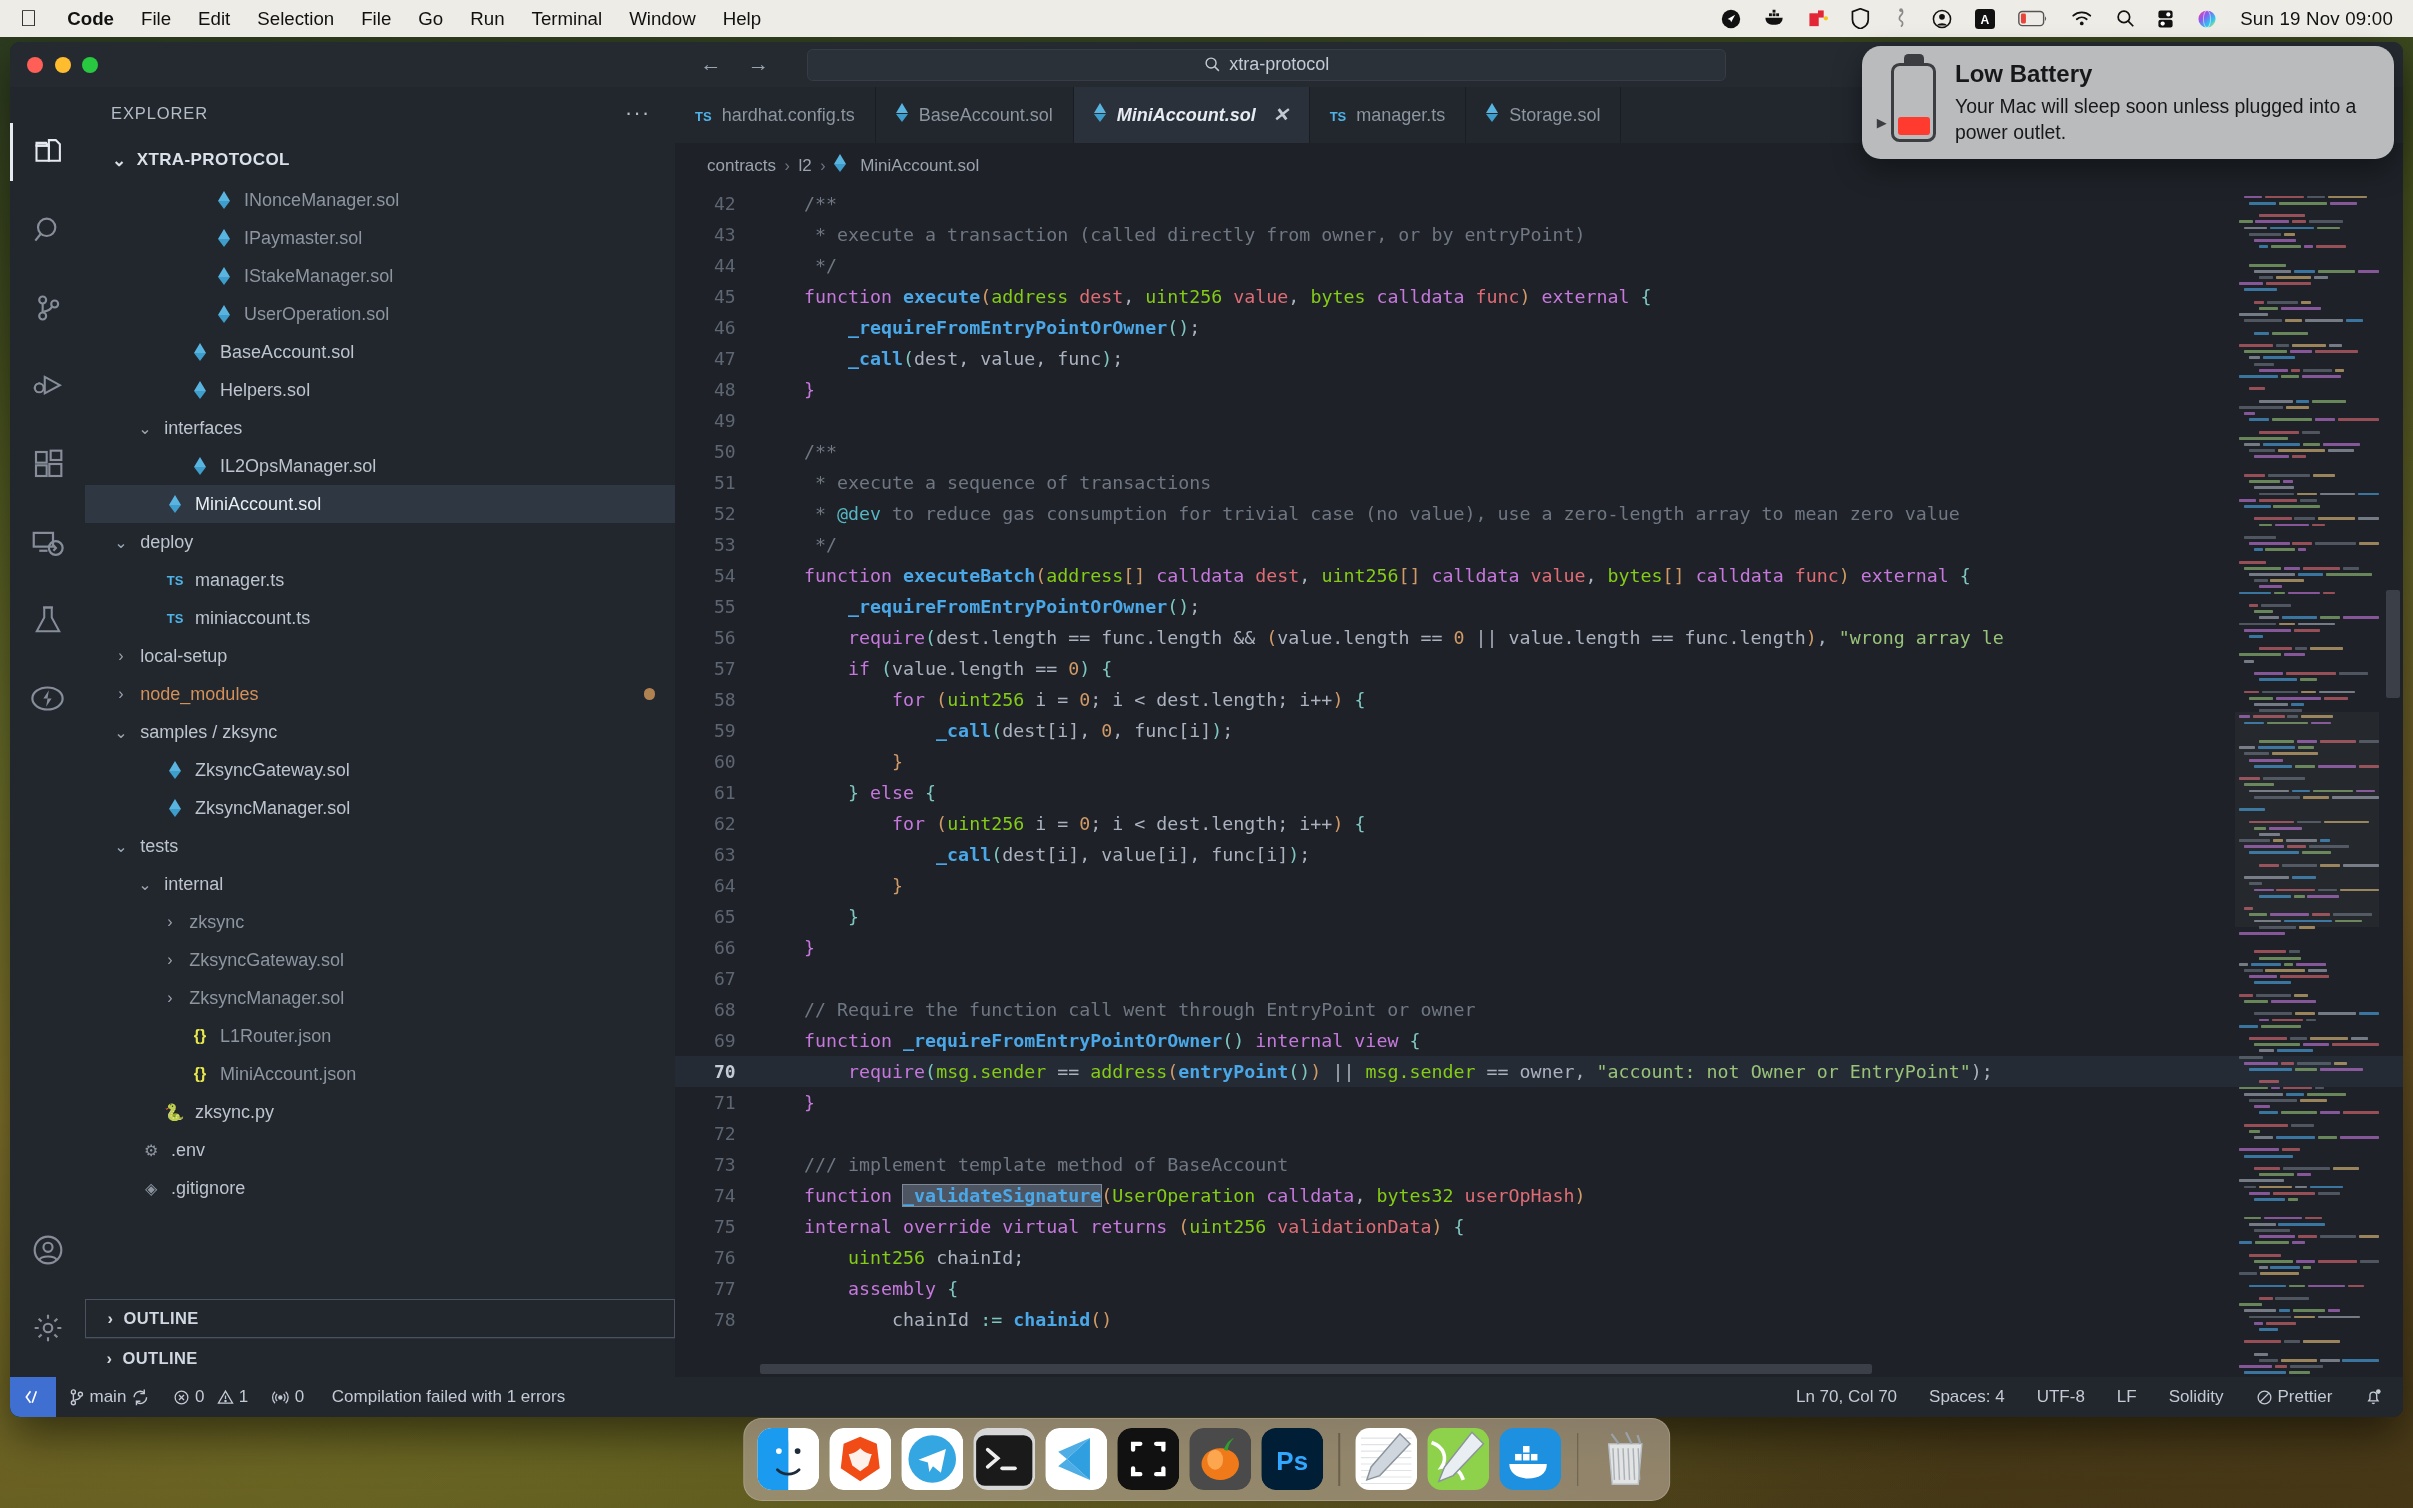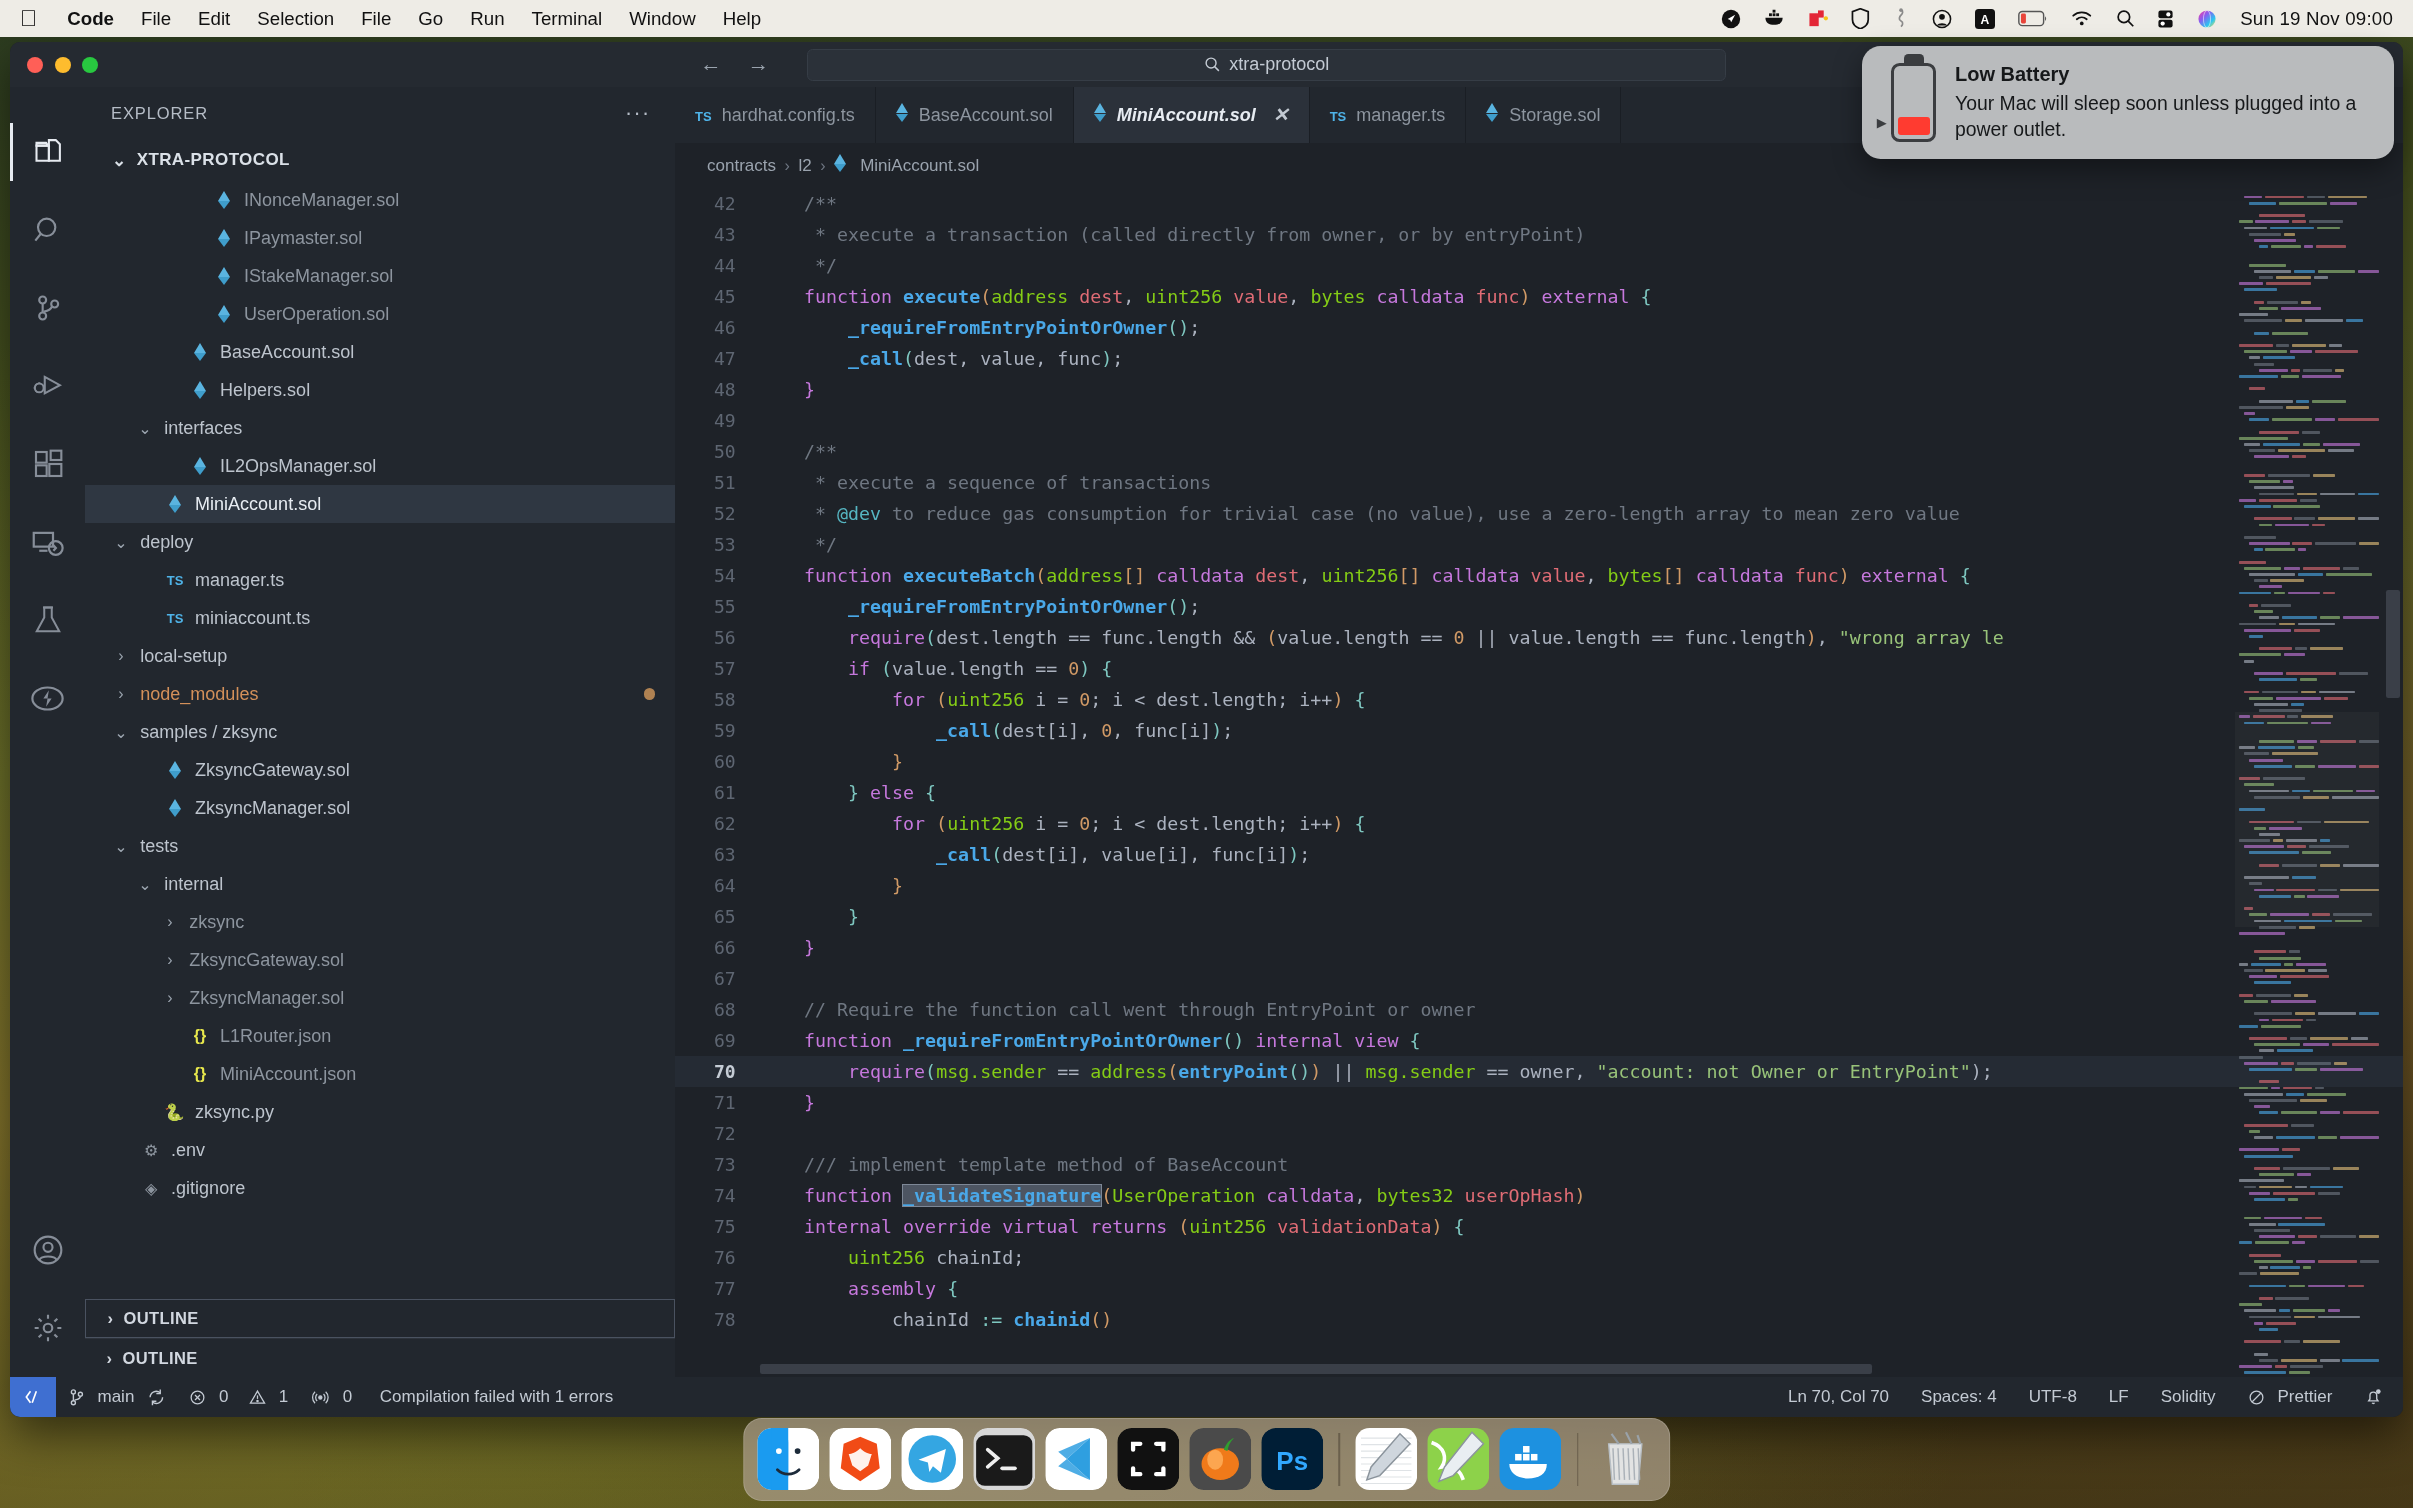--- a/index.html
+++ b/index.html
@@ -171,42 +171,42 @@
   #hscroll-thumb{ position:absolute; left:0; width:76%; height:10px; background:rgba(160,170,185,.22); border-radius:2.2px; }
   
   #statusbar{
     height:40px; background:#22272e; display:flex; align-items:center;
     flex-shrink:0; color:#c3cad3; font-size:17px;
   }
   #remote-btn{
     width:46px; height:40px; background:#3f6fd1; color:#fff;
     display:flex; align-items:center; justify-content:center; font-size:18.7px; flex-shrink:0;
   }
-  .sb-i{ display:flex; align-items:center; gap:13px; padding:0 11.5px; white-space:nowrap; }
+  .sb-i{ display:flex; align-items:center; gap:5px; padding:0 11.5px; white-space:nowrap; }
   #sb-right{ margin-left:auto; display:flex; align-items:center; }
   #sb-right .sb-i{ padding:0 16px; }
   
   #notif{
     position:absolute; right:18.7px; top:46px; width:532px; height:113px;
     background:#b9bbbd; border-radius:18.7px; display:flex; align-items:center;
     gap:18.7px; padding:0 24.4px 0 29px; z-index:80;
     box-shadow:0 10px 29px rgba(0,0,0,.4);
   }
   #nb-arrow{ position:absolute; left:14.4px; top:69px; color:#3b3d40; font-size:13px; }
   #batt{
     width:45px; height:79px; border:3.6px solid #3b3d40; border-radius:8.6px;
     position:relative; flex-shrink:0; display:flex; align-items:flex-end; padding:3.6px;
   }
   #batt::before{
     content:""; position:absolute; top:-12.2px; left:50%; transform:translateX(-50%);
     width:20px; height:9.3px; background:#3b3d40; border-radius:4.3px 4.3px 0 0;
   }
   #batt-fill{ width:100%; height:18.7px; background:#ff3b30; border-radius:2.9px; }
   #notif-txt{ color:#16181a; }
-  #notif-title{ font-size:20px; font-weight:bold; margin-bottom:4.3px; }
+  #notif-title{ font-size:24px; font-weight:bold; margin-bottom:4.3px; }
   #notif-body{ font-size:19.4px; line-height:26px; }
   
   #dock{
     position:absolute; bottom:7.2px; left:50%; transform:translateX(-50%);
     height:83px; background:rgba(172,158,138,.72); border-radius:18.7px;
     display:flex; align-items:center; gap:10px; padding:0 13px; z-index:50;
     border:0.7px solid rgba(255,255,255,.18);
   }
   .dapp{
     width:62px; height:62px; border-radius:14.4px; position:relative;

